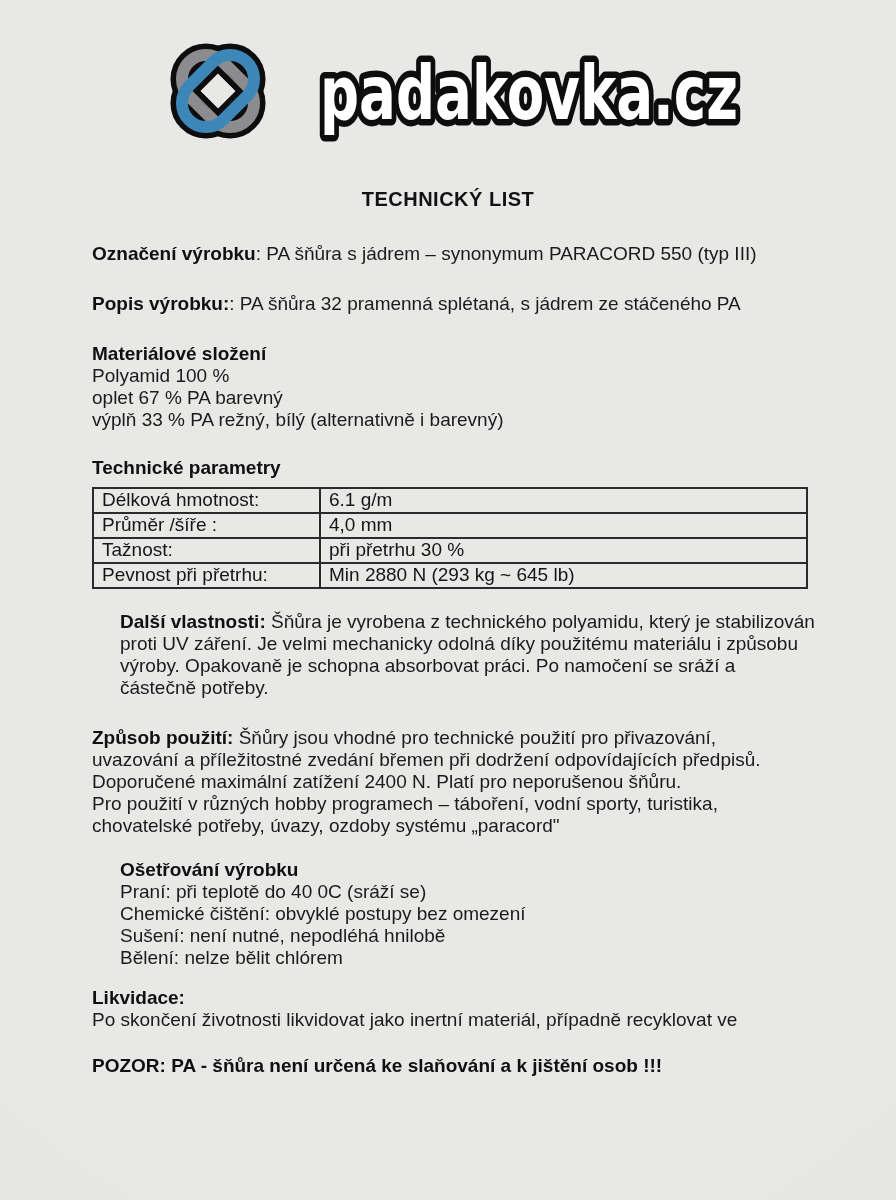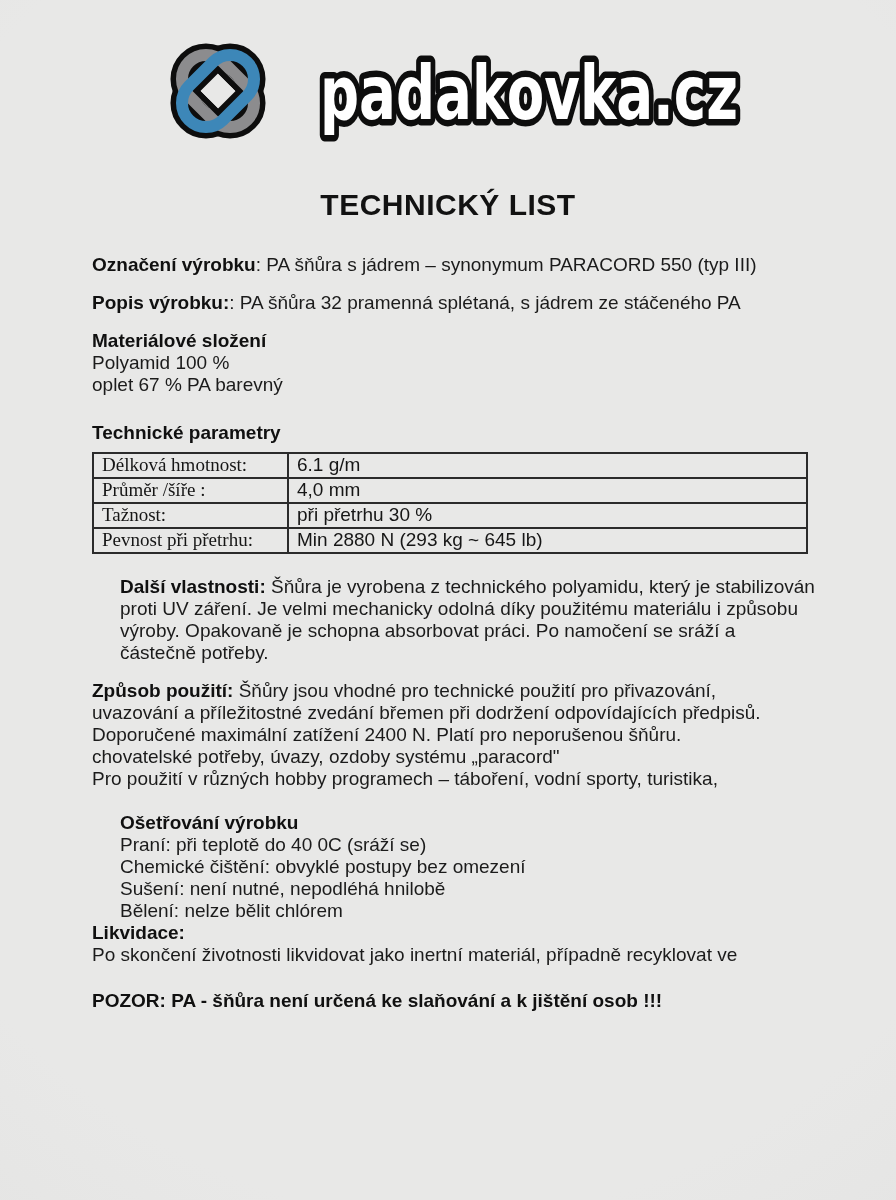--- a/index.html
+++ b/index.html
@@ -14,36 +14,36 @@
     background:radial-gradient(140% 115% at 50% 44%, #e8e8e7 50%, #dcdcdb 98%);
   }
   .logo-row {
     padding-top:30px; height:152px;
     display:flex; justify-content:center; align-items:center; gap:28px;
   }
   .knot { display:block; }
   .wordmark-svg { display:block; }
   .title {
     margin-top:36px; text-align:center;
-    font-size:30px; font-weight:bold; letter-spacing:.5px; color:#121212;
+    font-size:20px; font-weight:bold; letter-spacing:.5px; color:#121212;
   }
   .content { margin:32px 56px 0 92px; font-size:19px; line-height:22px; }
   .line { white-space:nowrap; }
   b { font-weight:bold; color:#101010; }
-  .mt18 { }
-  .mt20 { margin-top:16px; }
+  .mt18 { margin-top:18px; }
+  .mt20 { margin-top:28px; }
   .mt22 { margin-top:22px;margin-left:28px; }
   .mt24 { margin-top:24px; }
   .mt26 { margin-top:26px; }
   table.params { border-collapse:collapse; width:716px; margin-top:8px; }
   table.params td {
     border:2px solid #2b2b2b; height:25px;
     padding:0 4px 1px 8px; font-size:19px; color:#161616;
   }
-  table.params td.c1 { width:195px;font-family:Liberation Serif, serif; }
+  table.params td.c1 { width:227px; }
 </style>
 </head>
 <body>
 
 <div class="page">
 
   <header class="logo-row">
     <svg class="knot" width="134" height="118" viewBox="0 0 134 118">
       <defs>
         <clipPath id="kc">
@@ -82,20 +82,21 @@
   <main class="content">
 
     <p class="line"><b>Označení výrobku</b><span>: PA šňůra s jádrem – synonymum PARACORD 550 (typ III)</span></p>
 
     <p class="line mt20"><b>Popis výrobku:</b><span>: PA šňůra 32 pramenná splétaná, s jádrem ze stáčeného PA</span></p>
 
     <section class="mt20">
       <div class="line"><b>Materiálové složení</b></div>
       <div class="line">Polyamid 100 %</div>
       <div class="line">oplet 67 % PA barevný</div>
+      <div class="line">výplň 33 % PA režný, bílý (alternativně i barevný)</div>
     </section>
 
     <section class="mt26">
       <div class="line"><b>Technické parametry</b></div>
       <table class="params">
         <tbody>
           <tr>
             <td class="c1">Délková hmotnost:</td>
             <td>6.1 g/m</td>
           </tr>
@@ -119,22 +120,22 @@
       <div class="line"><b>Další vlastnosti:</b><span> Šňůra je vyrobena z technického polyamidu, který je stabilizován</span></div>
       <div class="line">proti UV záření. Je velmi mechanicky odolná díky použitému materiálu i způsobu</div>
       <div class="line">výroby. Opakovaně je schopna absorbovat práci. Po namočení se sráží a</div>
       <div class="line">částečně potřeby.</div>
     </section>
 
     <section class="mt20">
       <div class="line"><b>Způsob použití:</b><span> Šňůry jsou vhodné pro technické použití pro přivazování,</span></div>
       <div class="line">uvazování a příležitostné zvedání břemen při dodržení odpovídajících předpisů.</div>
       <div class="line">Doporučené maximální zatížení 2400 N. Platí pro neporušenou šňůru.</div>
+      <div class="line">Pro použití v různých hobby programech – táboření, vodní sporty, turistika,</div>
       <div class="line">chovatelské potřeby, úvazy, ozdoby systému „paracord"</div>
-      <div class="line">Pro použití v různých hobby programech – táboření, vodní sporty, turistika,</div>
     </section>
 
     <section class="mt22">
       <div class="line"><b>Ošetřování výrobku</b></div>
       <div class="line">Praní: při teplotě do 40 0C (sráží se)</div>
       <div class="line">Chemické čištění: obvyklé postupy bez omezení</div>
       <div class="line">Sušení: není nutné, nepodléhá hnilobě</div>
       <div class="line">Bělení: nelze bělit chlórem</div>
     </section>
 

